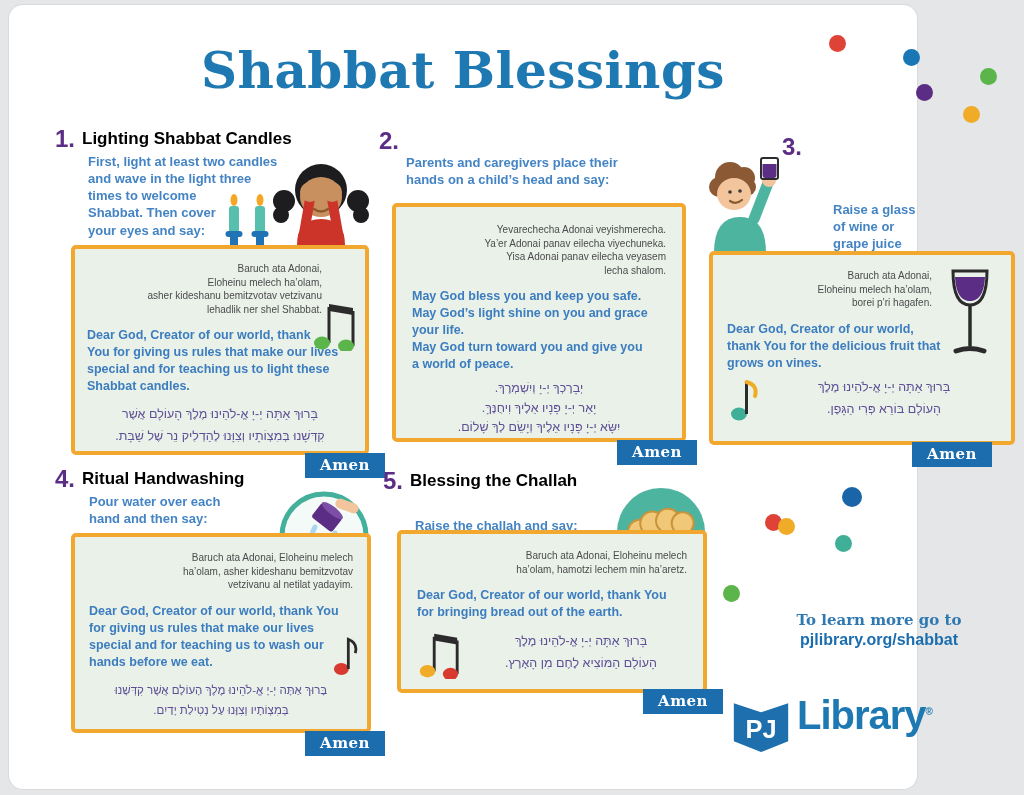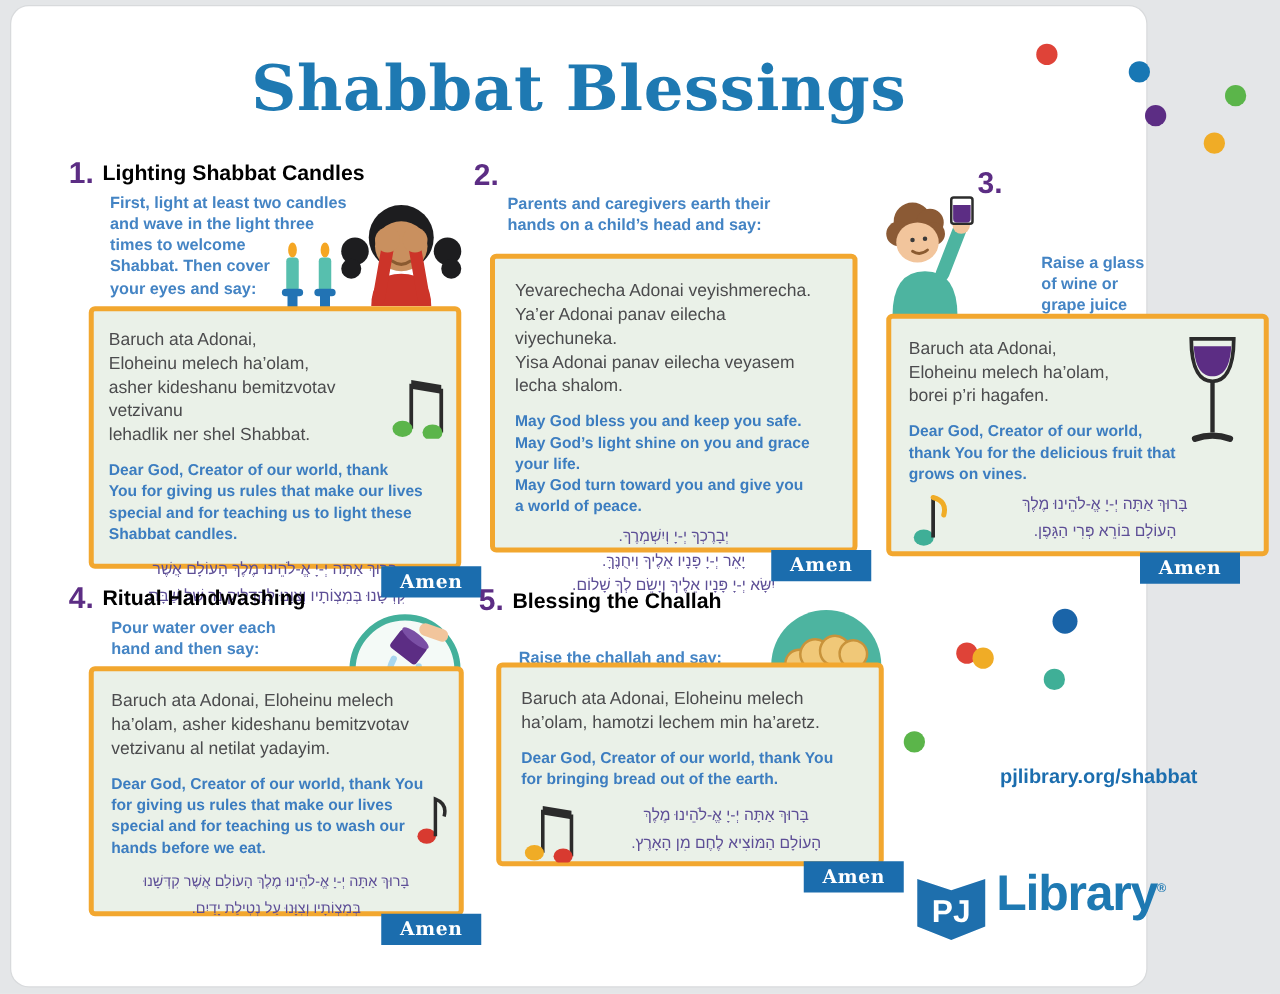--- a/index.html
+++ b/index.html
@@ -6,21 +6,21 @@
   html,body { width:1024px; height:795px; overflow:hidden; background:#e4e6e8; font-family:"Liberation Sans", sans-serif; }
   .poster { position:absolute; left:9px; top:5px; width:908px; height:784px; background:#ffffff; border-radius:14px; box-shadow:0 0 0 1px #d8dadc; }
   .title { position:absolute; left:0; top:36px; width:100%; text-align:center;
            font-family:"DejaVu Serif", serif; font-weight:700; font-size:50px; color:#1e79b2; letter-spacing:.5px; }
   .num { font-weight:700; font-size:24px; color:#5c2d84; font-family:"Liberation Sans", sans-serif; }
   .headrow { position:absolute; display:flex; gap:7px; align-items:flex-start; }
   .heading { font-weight:700; font-size:17px; color:#000000; padding-top:4px; white-space:pre-line; line-height:1.15; }
   .subheading { font-weight:700; font-size:13.5px; color:#4484c4; }
   .intro { position:absolute; font-weight:700; font-size:13px; color:#4484c4; line-height:1.32; white-space:pre-line; }
   .box { position:absolute; background:#eaf1e8; border:4px solid #f2a72f; border-radius:5px; }
-  .translit { color:#4b4b4d; font-size:14px; line-height:1.36; white-space:pre-line; }
+  .translit { color:#4b4b4d; font-size:10px; line-height:1.36; white-space:pre-line;text-align:right; }
   .translation { color:#3c7dc0; font-weight:600; font-size:12.5px; line-height:1.36; white-space:pre-line; margin-top:11px; }
   .hebrew { color:#5d4e96; font-size:12.5px; line-height:1.75; direction:rtl; text-align:center; white-space:pre-line; margin-top:9px; }
   .amen { position:absolute; background:#1b6dae; color:#ffffff; font-family:"DejaVu Serif", serif; font-weight:700;
           font-size:15px; padding:3px 15px 4px; letter-spacing:.5px; }
   .dot { position:absolute; border-radius:50%; width:17px; height:17px; }
   .icon { position:absolute; }
   .footer-text { position:absolute; left:748px; top:606px; width:244px; text-align:center; }
   .learn1 { font-size:15px; font-weight:600; color:#2f79b3; font-family:"DejaVu Serif", serif; }
   .learn2 { font-size:16px; font-weight:700; color:#1b6dae; margin-top:2px; }
   .logo { position:absolute; left:723px; top:688px; display:flex; gap:7px; }
@@ -101,21 +101,21 @@
       <div class="hebrew">בָּרוּךְ אַתָּה יְ-יָ אֱ-לֹהֵינוּ מֶלֶךְ הָעוֹלָם אֲשֶׁר
 קִדְּשָׁנוּ בְּמִצְוֹתָיו וְצִוָּנוּ לְהַדְלִיק נֵר שֶׁל שַׁבָּת.</div>
     </div>
     <div class="amen" style="left:296px;top:448px">Amen</div>
   </div>
 
   <div>
     <div class="headrow" style="left:370px;top:122px">
       <span class="num">2.</span>
     </div>
-    <div class="intro" style="left:397px;top:149px">Parents and caregivers earth their
+    <div class="intro" style="left:397px;top:149px">Parents and caregivers place their
 hands on a child’s head and say:</div>
 
     <div class="box" style="left:383px;top:198px;width:294px;height:239px;padding:16px 16px">
       <div class="translit">Yevarechecha Adonai veyishmerecha.
 Ya’er Adonai panav eilecha viyechuneka.
 Yisa Adonai panav eilecha veyasem
 lecha shalom.</div>
       <div class="translation">May God bless you and keep you safe.
 May God’s light shine on you and grace
 your life.
@@ -253,20 +253,21 @@
           <ellipse cx="35" cy="49" rx="8" ry="6.5" fill="#d83a30"></ellipse>
         </svg>
         <div class="hebrew" style="margin-top:0;flex:1">בָּרוּךְ אַתָּה יְ-יָ אֱ-לֹהֵינוּ מֶלֶךְ
 הָעוֹלָם הַמּוֹצִיא לֶחֶם מִן הָאָרֶץ.</div>
       </div>
     </div>
     <div class="amen" style="left:634px;top:684px">Amen</div>
   </div>
 
   <div class="footer-text">
+    <div class="learn1">To learn more go to</div>
     <div class="learn2">pjlibrary.org/shabbat</div>
   </div>
 
   <div class="logo">
     <svg width="58" height="62" viewBox="0 0 64 66">
       <path d="M2 10 L32 20 L62 10 L62 52 L32 64 L2 52 Z" fill="#1e6fad"></path>
       <text x="32" y="48" text-anchor="middle" font-family="Liberation Sans, sans-serif" font-weight="bold" font-size="28" fill="#ffffff">PJ</text>
     </svg>
     <div class="logo-library"><span>Library</span><sup class="logo-reg">®</sup></div>
   </div>

